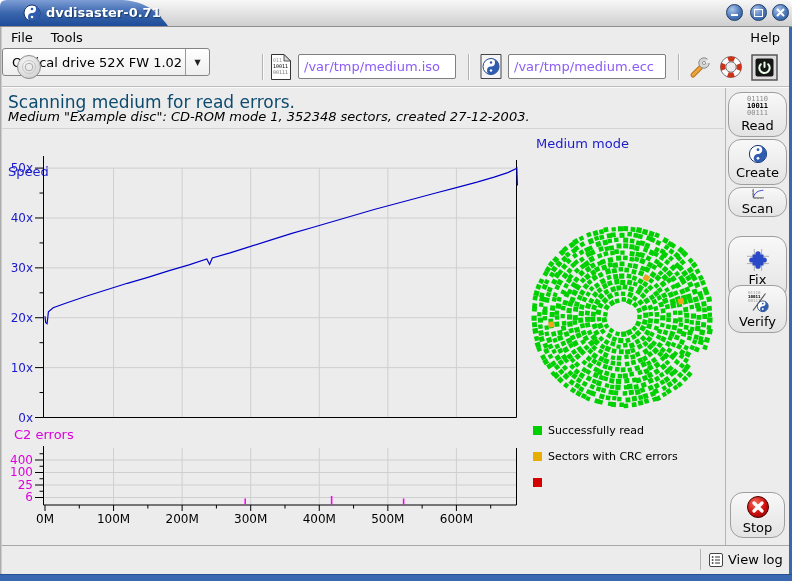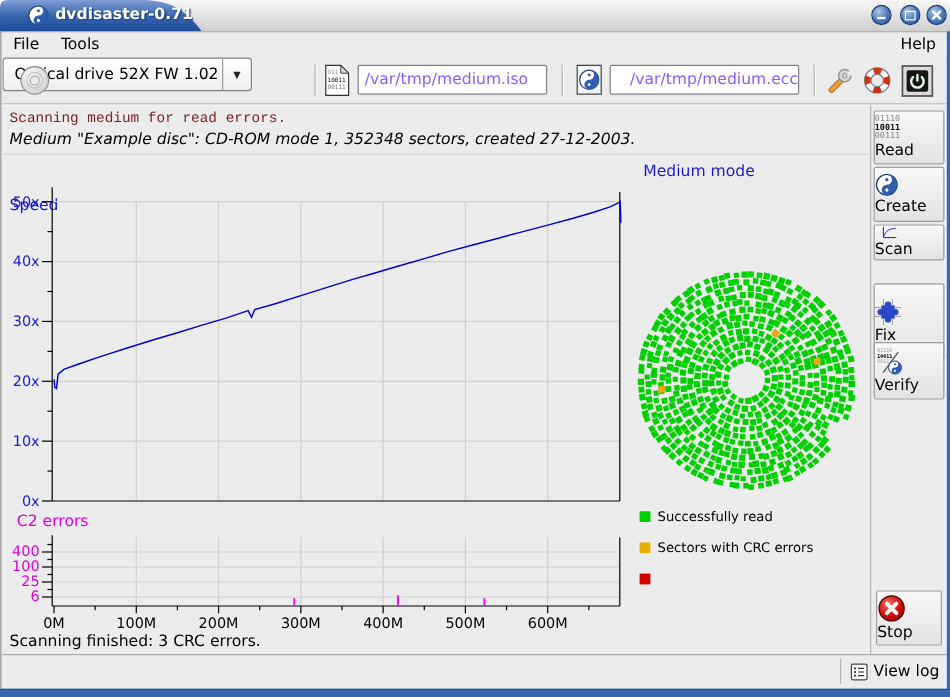--- a/index.html
+++ b/index.html
@@ -22,39 +22,39 @@
   #menubar{left:2px;top:26px;width:787px;height:22px;display:flex;align-items:center;font-size:13px;color:#000;}
   .menu-item{padding:2px 9px;cursor:default;}
   #menu-spacer{flex:1;}
   
   #toolbar{left:2px;top:48px;width:787px;height:38px;background:#ececec;border-bottom:1px solid #bdbdbd;box-shadow:0 1px 0 #fafafa;}
   .tsep{position:absolute;top:6px;width:1px;height:26px;background:#b3b3b3;box-shadow:1px 0 0 #fbfbfb;}
   #combo{left:42px;top:5px;width:208px;height:28px;background:linear-gradient(#ffffff,#efefef);border:1px solid #848484;border-radius:3px;display:flex;align-items:center;box-sizing:border-box;}
   #combo-text{flex:1;padding-left:9px;font-size:13px;white-space:nowrap;}
   #combo-arrow{width:23px;align-self:stretch;border-left:1px solid #9a9a9a;display:flex;align-items:center;justify-content:center;font-size:8px;color:#222;}
   .entry{position:absolute;top:6px;width:158px;height:25px;border:1px solid #7f7f7f;background:#fff;font-size:13px;font-family:"DejaVu Sans","Liberation Sans",sans-serif;padding:0 0 0 5px;box-sizing:border-box;border-radius:2px;color:#8b5cf6;}
-  #iso-entry{left:296px;} #ecc-entry{left:506px;text-align:right;}
+  #iso-entry{left:296px;} #ecc-entry{left:506px;}
   .toolbtn{position:absolute;top:5px;width:28px;height:28px;display:flex;align-items:center;justify-content:center;}
   
-  #status1{left:8px;top:92px;font-size:12px;color:#7f1d1d;font-family:Liberation Mono, monospace;}
+  #status1{left:8px;top:92px;font-size:17px;color:#0c4a6e;}
   #status2{left:8px;top:109px;font-size:13px;font-style:italic;color:#000;}
   .hline{height:1px;background:#d4d4d4;}
   .vline{width:1px;background:#b6b6b6;}
   
   .chart-title{font-size:13px;}
   #speed-title{left:8px;top:136px;color:#1a1acd;margin-top:28px;}
   #medium-title{left:536px;top:136px;color:#1a1acd;}
   #c2-title{left:14px;top:427px;color:#dc00dc;}
   
   #legend{left:533px;top:423px;}
   .legend-row{display:flex;align-items:center;margin-bottom:12px;height:14px;}
   .legend-swatch{width:9px;height:9px;margin-right:6px;}
   .legend-label{font-size:11px;color:#000;}
   
-  .sbtn{position:absolute;left:728px;width:59px;background:linear-gradient(#f8f8f8,#e3e3e3);border:1px solid #9e9e9e;border-radius:2px;display:flex;flex-direction:column;align-items:flex-start;justify-content:center;gap:1px;box-sizing:border-box;font-size:13px;color:#000;}
+  .sbtn{position:absolute;left:728px;width:59px;background:linear-gradient(#f8f8f8,#e3e3e3);border:1px solid #9e9e9e;border-radius:13px;display:flex;flex-direction:column;align-items:center;justify-content:center;gap:1px;box-sizing:border-box;font-size:13px;color:#000;}
   .binary-icon{font-family:"DejaVu Sans Mono","Liberation Mono",monospace;font-size:7px;line-height:7px;text-align:center;}
   .binary-icon .dim{color:#8a8a8a;} .binary-icon .hot{color:#000;font-weight:bold;}
   #stop-btn{left:730px;top:492px;width:55px;height:46px;}
   
   #result-text{left:8px;top:527px;font-size:13px;color:#000;}
   #viewlog{left:708px;top:549px;height:21px;display:flex;align-items:center;gap:4px;font-size:13px;color:#000;}
   svg{display:block;}
 </style>
 </head>
 <body>
@@ -986,21 +986,20 @@
             <stop offset="0.55" stop-color="#cf1010"></stop>
             <stop offset="1" stop-color="#8c0000"></stop>
       </radialGradient>
         </defs>
       <circle cx="12" cy="12" r="10.5" fill="url(#stg)" stroke="#4c0000"></circle>
       <path d="M8,8 L16,16 M16,8 L8,16" stroke="#fff" stroke-width="3.2" stroke-linecap="round"></path>
     </svg>
     <span>Stop</span>
   </div>
 
-  <div class="abs" id="result-text">Scanning finished: 3 CRC errors.</div>
   <div class="abs hline" style="left:2px;top:545px;width:787px;background:#a8a8a8;"></div>
   <div class="abs vline" style="left:700px;top:549px;height:21px;"></div>
   <div class="abs" id="viewlog">
     <svg width="16" height="16" viewBox="0 0 16 16">
       <rect x="1.5" y="1.5" width="13" height="13" rx="1.5" fill="#fff" stroke="#444"></rect>
       <g stroke="#333" stroke-width="1">
         <line x1="7" y1="5" x2="12" y2="5"></line>
           <line x1="7" y1="8" x2="12" y2="8"></line>
           <line x1="7" y1="11" x2="12" y2="11"></line>
       </g>

